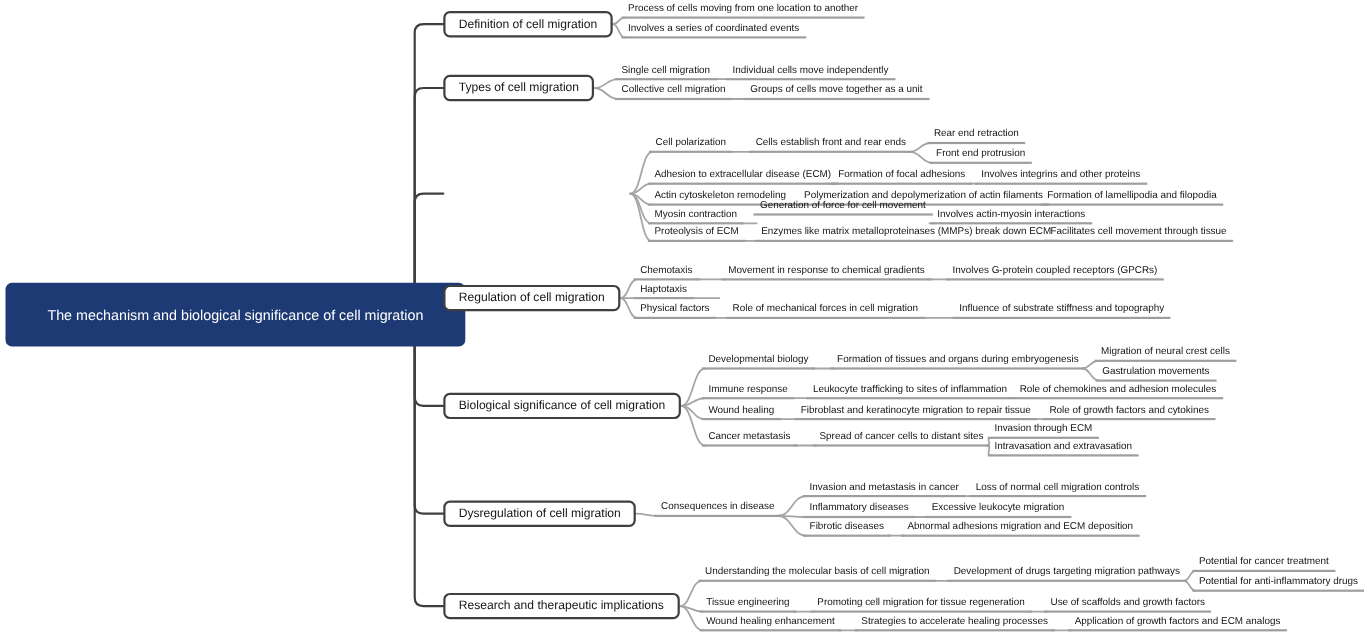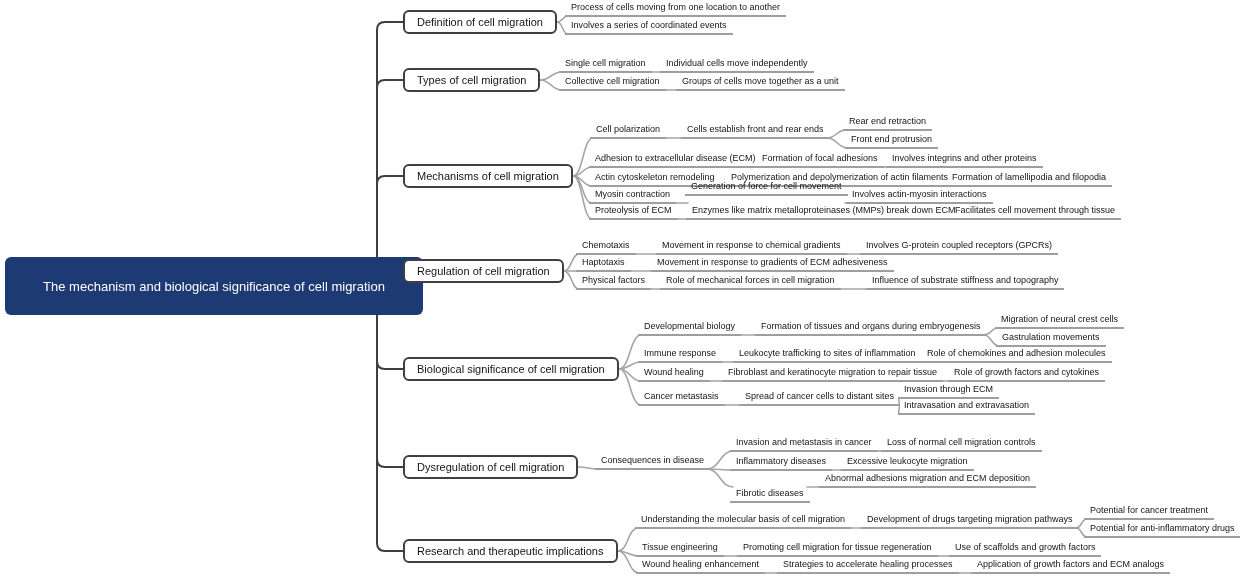--- a/index.html
+++ b/index.html
@@ -108,21 +108,20 @@
   <div class="box" id="n-b0" style="top:10px">Definition of cell migration</div>
   <div class="leaf" id="n-b0c0" style="left:565px;top:1px">Process of cells moving from one location to another</div>
   <div class="leaf" id="n-b0c1" style="left:565px;top:19px">Involves a series of coordinated events</div>
 
   <div class="box" id="n-b1" style="top:68px">Types of cell migration</div>
   <div class="leaf" id="n-b1c0" style="left:559px;top:57px">Single cell migration</div>
   <div class="leaf" id="n-b1c0c0" style="left:660px;top:57px">Individual cells move independently</div>
   <div class="leaf" id="n-b1c1" style="left:559px;top:75px">Collective cell migration</div>
   <div class="leaf" id="n-b1c1c0" style="left:676px;top:75px">Groups of cells move together as a unit</div>
 
-  <div class="box" id="n-b2" style="top:164px">Mechanisms of cell migration</div>
   <div class="leaf" id="n-b2c0" style="left:590px;top:123px">Cell polarization</div>
   <div class="leaf" id="n-b2c0c0" style="left:681px;top:123px">Cells establish front and rear ends</div>
   <div class="leaf" id="n-b2c0c0c0" style="left:843px;top:115px">Rear end retraction</div>
   <div class="leaf" id="n-b2c0c0c1" style="left:845px;top:133px">Front end protrusion</div>
   <div class="leaf" id="n-b2c1" style="left:589px;top:152px">Adhesion to extracellular disease (ECM)</div>
   <div class="leaf" id="n-b2c1c0" style="left:756px;top:152px">Formation of focal adhesions</div>
   <div class="leaf" id="n-b2c1c0c0" style="left:886px;top:152px">Involves integrins and other proteins</div>
   <div class="leaf" id="n-b2c2" style="left:589px;top:171px">Actin cytoskeleton remodeling</div>
   <div class="leaf" id="n-b2c2c0" style="left:725px;top:171px">Polymerization and depolymerization of actin filaments</div>
   <div class="leaf" id="n-b2c2c0c0" style="left:946px;top:171px">Formation of lamellipodia and filopodia</div>
@@ -131,21 +130,20 @@
   <div class="leaf" id="n-b2c3c0c0" style="left:846px;top:188px">Involves actin-myosin interactions</div>
   <div class="leaf" id="n-b2c4" style="left:589px;top:204px">Proteolysis of ECM</div>
   <div class="leaf" id="n-b2c4c0" style="left:686px;top:204px">Enzymes like matrix metalloproteinases (MMPs) break down ECM</div>
   <div class="leaf" id="n-b2c4c0c0" style="left:949px;top:204px">Facilitates cell movement through tissue</div>
 
   <div class="box" id="n-b3" style="top:259px">Regulation of cell migration</div>
   <div class="leaf" id="n-b3c0" style="left:576px;top:239px">Chemotaxis</div>
   <div class="leaf" id="n-b3c0c0" style="left:656px;top:239px">Movement in response to chemical gradients</div>
   <div class="leaf" id="n-b3c0c0c0" style="left:860px;top:239px">Involves G-protein coupled receptors (GPCRs)</div>
   <div class="leaf" id="n-b3c1" style="left:576px;top:256px">Haptotaxis</div>
-  <div class="leaf" id="n-b3c1c0" style="left:651px;top:256px">Movement in response to gradients of ECM adhesiveness</div>
   <div class="leaf" id="n-b3c2" style="left:576px;top:274px">Physical factors</div>
   <div class="leaf" id="n-b3c2c0" style="left:660px;top:274px">Role of mechanical forces in cell migration</div>
   <div class="leaf" id="n-b3c2c0c0" style="left:866px;top:274px">Influence of substrate stiffness and topography</div>
 
   <div class="box" id="n-b4" style="top:357px">Biological significance of cell migration</div>
   <div class="leaf" id="n-b4c0" style="left:638px;top:320px">Developmental biology</div>
   <div class="leaf" id="n-b4c0c0" style="left:755px;top:320px">Formation of tissues and organs during embryogenesis</div>
   <div class="leaf" id="n-b4c0c0c0" style="left:995px;top:313px">Migration of neural crest cells</div>
   <div class="leaf" id="n-b4c0c0c1" style="left:996px;top:331px">Gastrulation movements</div>
   <div class="leaf" id="n-b4c1" style="left:638px;top:347px">Immune response</div>
@@ -158,21 +156,21 @@
   <div class="leaf" id="n-b4c3c0" style="left:739px;top:390px">Spread of cancer cells to distant sites</div>
   <div class="leaf" id="n-b4c3c0c0" style="left:898px;top:383px">Invasion through ECM</div>
   <div class="leaf" id="n-b4c3c0c1" style="left:898px;top:399px">Intravasation and extravasation</div>
 
   <div class="box" id="n-b5" style="top:455px">Dysregulation of cell migration</div>
   <div class="leaf" id="n-b5c0" style="left:595px;top:454px">Consequences in disease</div>
   <div class="leaf" id="n-b5c0c0" style="left:730px;top:436px">Invasion and metastasis in cancer</div>
   <div class="leaf" id="n-b5c0c0c0" style="left:881px;top:436px">Loss of normal cell migration controls</div>
   <div class="leaf" id="n-b5c0c1" style="left:730px;top:455px">Inflammatory diseases</div>
   <div class="leaf" id="n-b5c0c1c0" style="left:841px;top:455px">Excessive leukocyte migration</div>
-  <div class="leaf" id="n-b5c0c2" style="left:730px;top:487px">Fibrotic diseases</div>
+  <div class="leaf" id="n-b5c0c2" style="left:730px;top:472px">Fibrotic diseases</div>
   <div class="leaf" id="n-b5c0c2c0" style="left:819px;top:472px">Abnormal adhesions migration and ECM deposition</div>
 
   <div class="box" id="n-b6" style="top:539px">Research and therapeutic implications</div>
   <div class="leaf" id="n-b6c0" style="left:635px;top:513px">Understanding the molecular basis of cell migration</div>
   <div class="leaf" id="n-b6c0c0" style="left:861px;top:513px">Development of drugs targeting migration pathways</div>
   <div class="leaf" id="n-b6c0c0c0" style="left:1084px;top:504px">Potential for cancer treatment</div>
   <div class="leaf" id="n-b6c0c0c1" style="left:1084px;top:522px">Potential for anti-inflammatory drugs</div>
   <div class="leaf" id="n-b6c1" style="left:636px;top:541px">Tissue engineering</div>
   <div class="leaf" id="n-b6c1c0" style="left:737px;top:541px">Promoting cell migration for tissue regeneration</div>
   <div class="leaf" id="n-b6c1c0c0" style="left:949px;top:541px">Use of scaffolds and growth factors</div>

